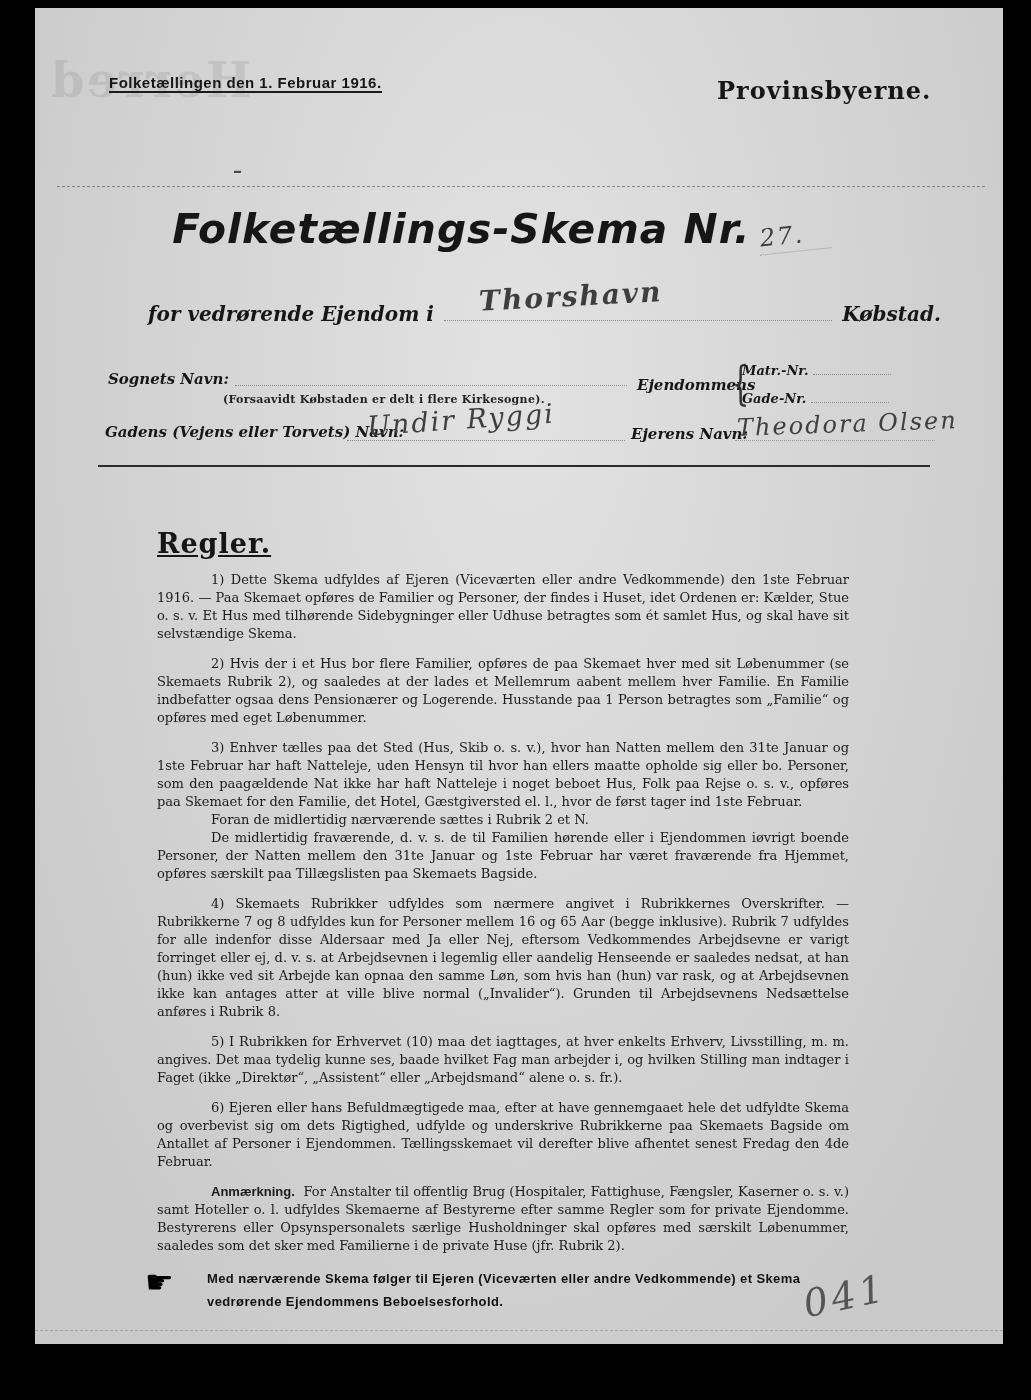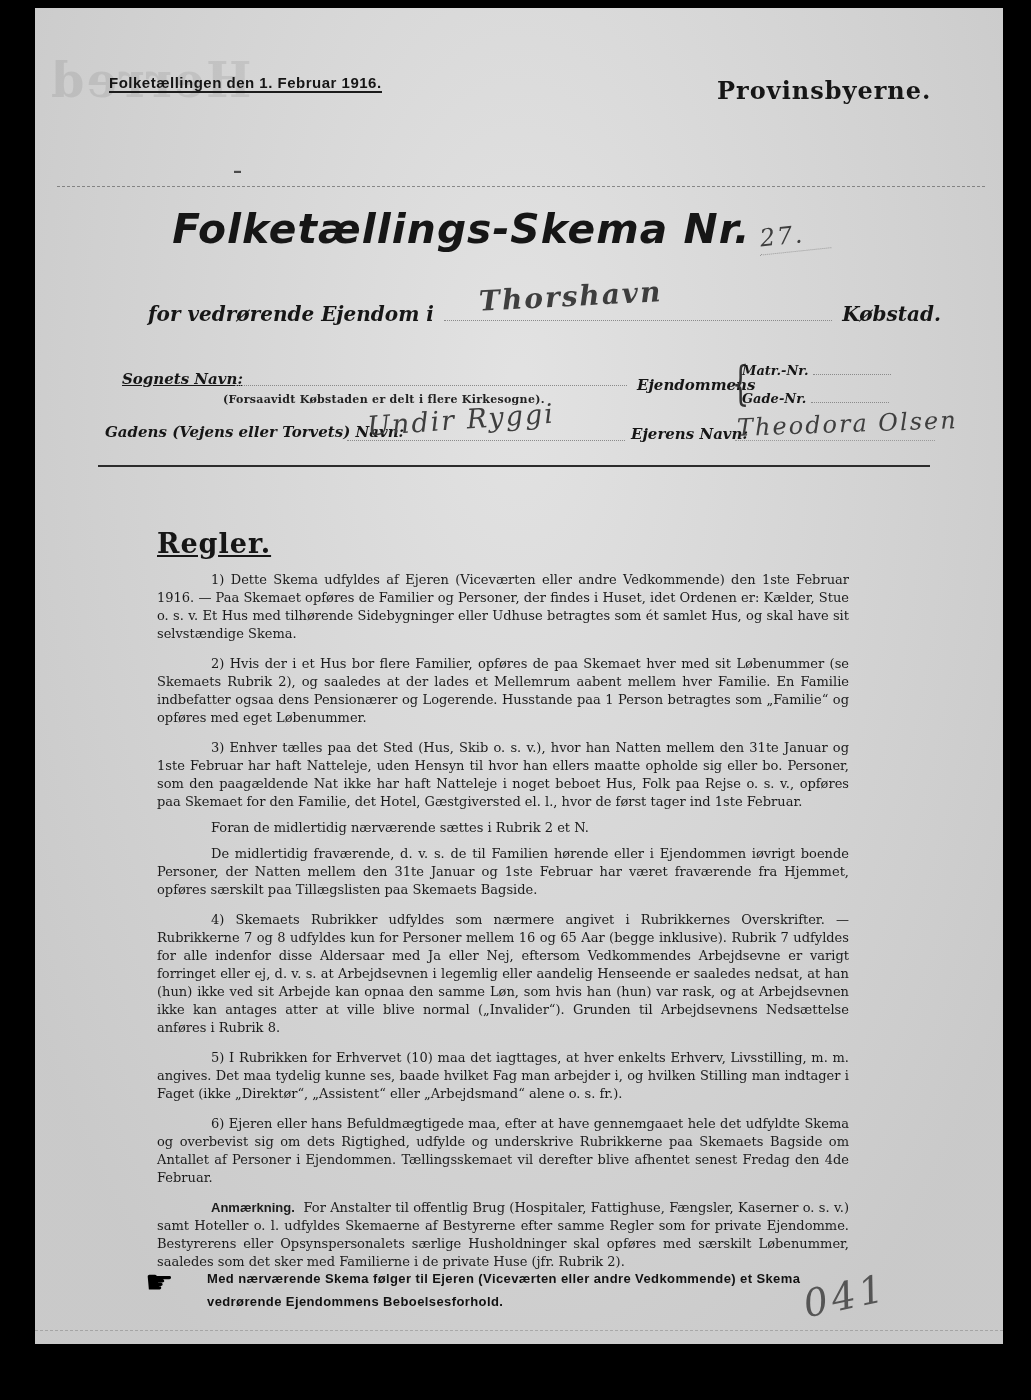--- a/index.html
+++ b/index.html
@@ -75,21 +75,21 @@
   .subtitle-blank{
     flex:1;position:relative;margin:0 10px;
     border-bottom:1px dotted #8a8a8a;height:24px;
   }
   .subtitle-hand{
     position:absolute;left:35px;top:-16px;
     font-size:28px;transform:rotate(-3deg);
   }
   .fieldrow{position:absolute;font:italic bold 15px "DejaVu Serif", serif;}
   .dotted{display:inline-block;border-bottom:1px dotted #8a8a8a;vertical-align:baseline;}
-  .sogn-label{left:87px;top:362px;text-decoration:underline;}
+  .sogn-label{left:73px;top:362px;}
   .sogn-line{position:absolute;left:200px;top:377px;width:392px;border-bottom:1px dotted #8a8a8a;}
   .sogn-note{
     position:absolute;left:188px;top:385px;
     font:bold 11px "DejaVu Serif", serif;letter-spacing:0.3px;color:#222;
   }
   .ejendommens-label{left:602px;top:368px;}
   .brace{
     position:absolute;left:691px;top:348px;
     font:300 46px "DejaVu Serif", serif;color:#333;
     transform:scaleX(0.6);
@@ -114,21 +114,21 @@
   .rules h2{
     margin:0 0 12px 0;text-align:left;
     font:bold 27px "DejaVu Serif", serif;letter-spacing:1px;text-decoration:underline;
   }
   .rules p{
     margin:12px 0 0 0;
     font-size:13px;line-height:18px;
     text-align:justify;text-indent:54px;
     color:#1b1b1b;
   }
-  .rules p.cont{margin-top:8px;}
+  .rules p.cont{margin-top:0;}
   .remark-label{font-family:"Liberation Sans", sans-serif;font-weight:bold;}
   .footer-note{
     position:absolute;left:172px;top:1260px;width:656px;
     font:bold 13px "Liberation Sans", sans-serif;
     line-height:1.75;letter-spacing:0.4px;color:#111;
   }
   .manicule{
     position:absolute;left:110px;top:1255px;
     font-size:32px;color:#000;
   }

